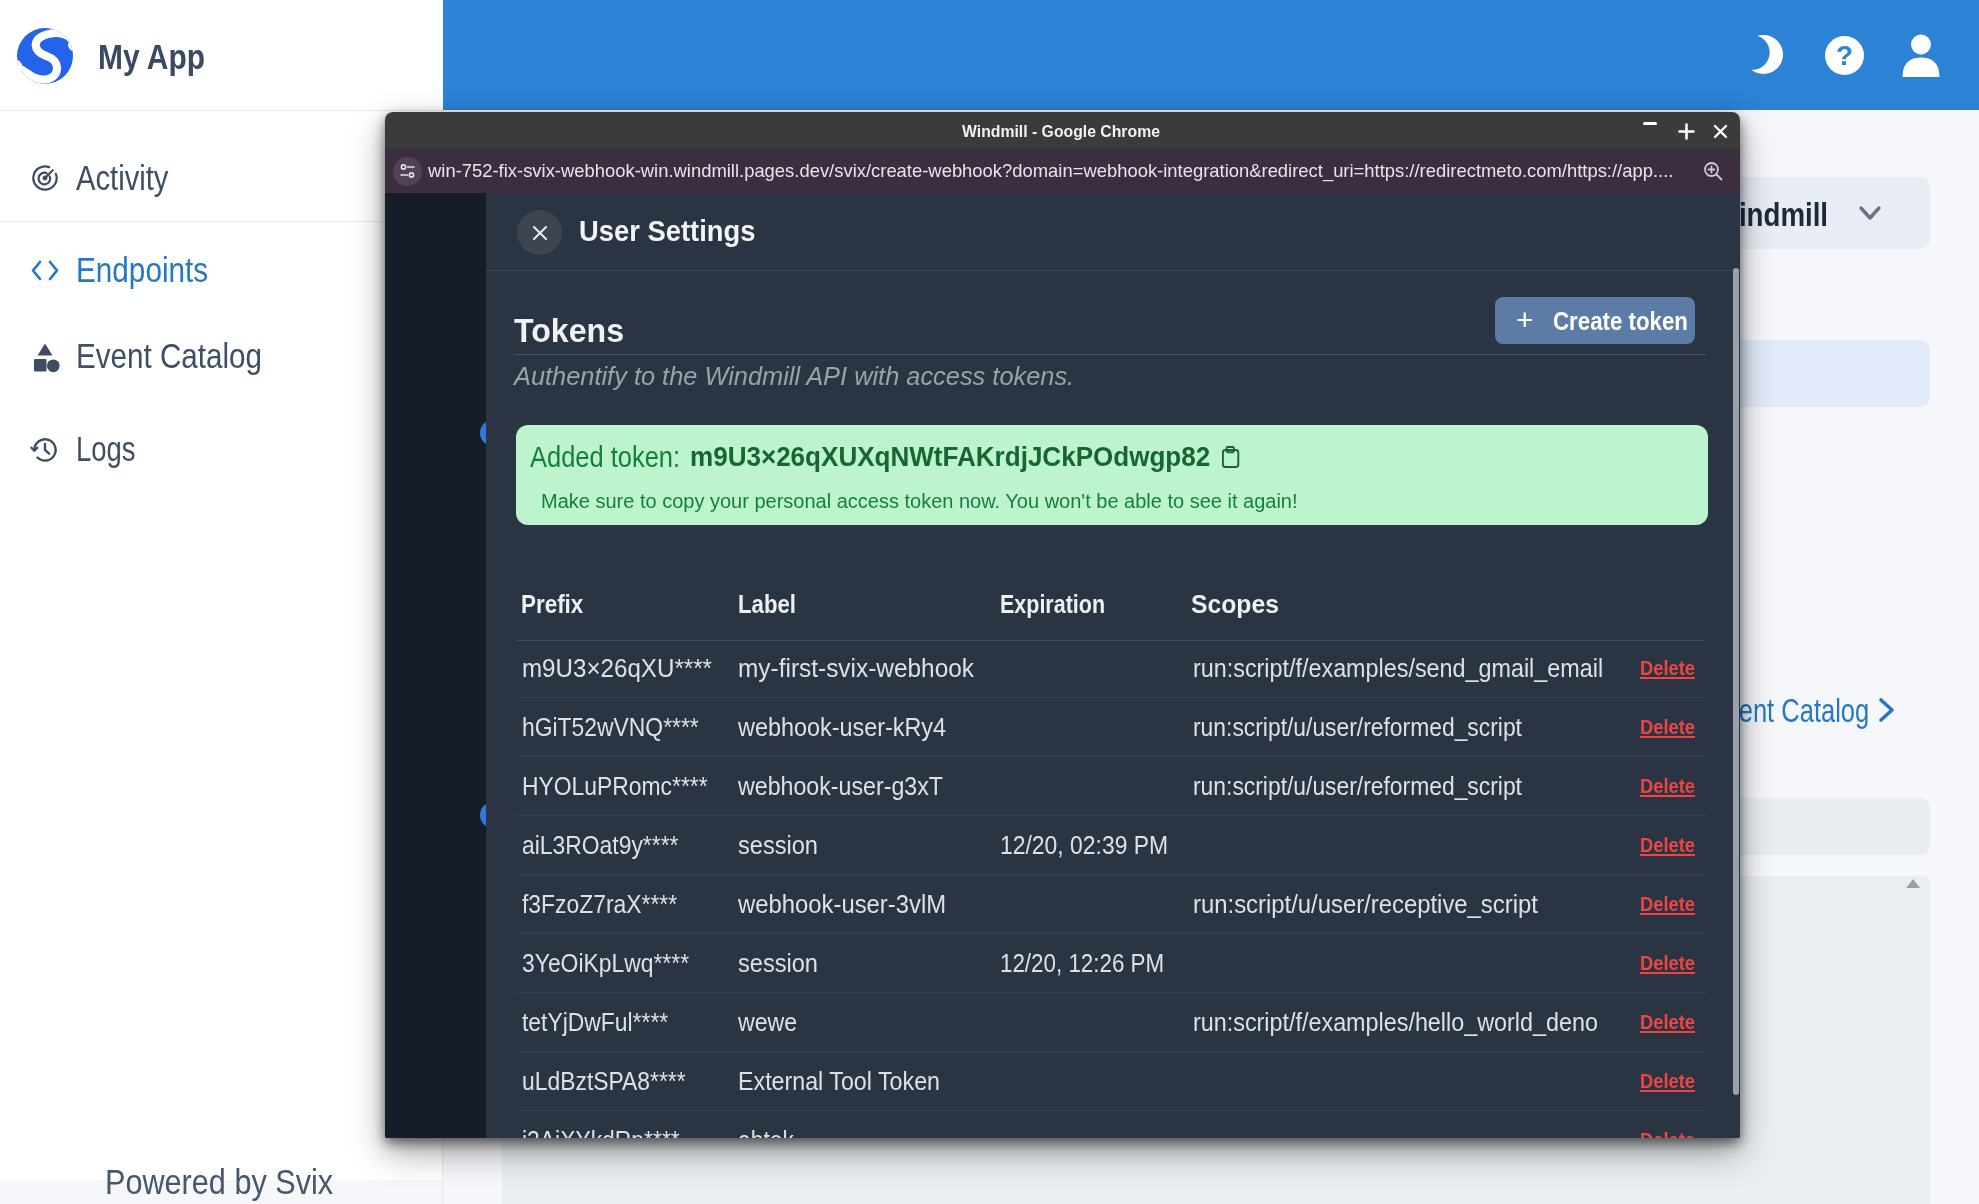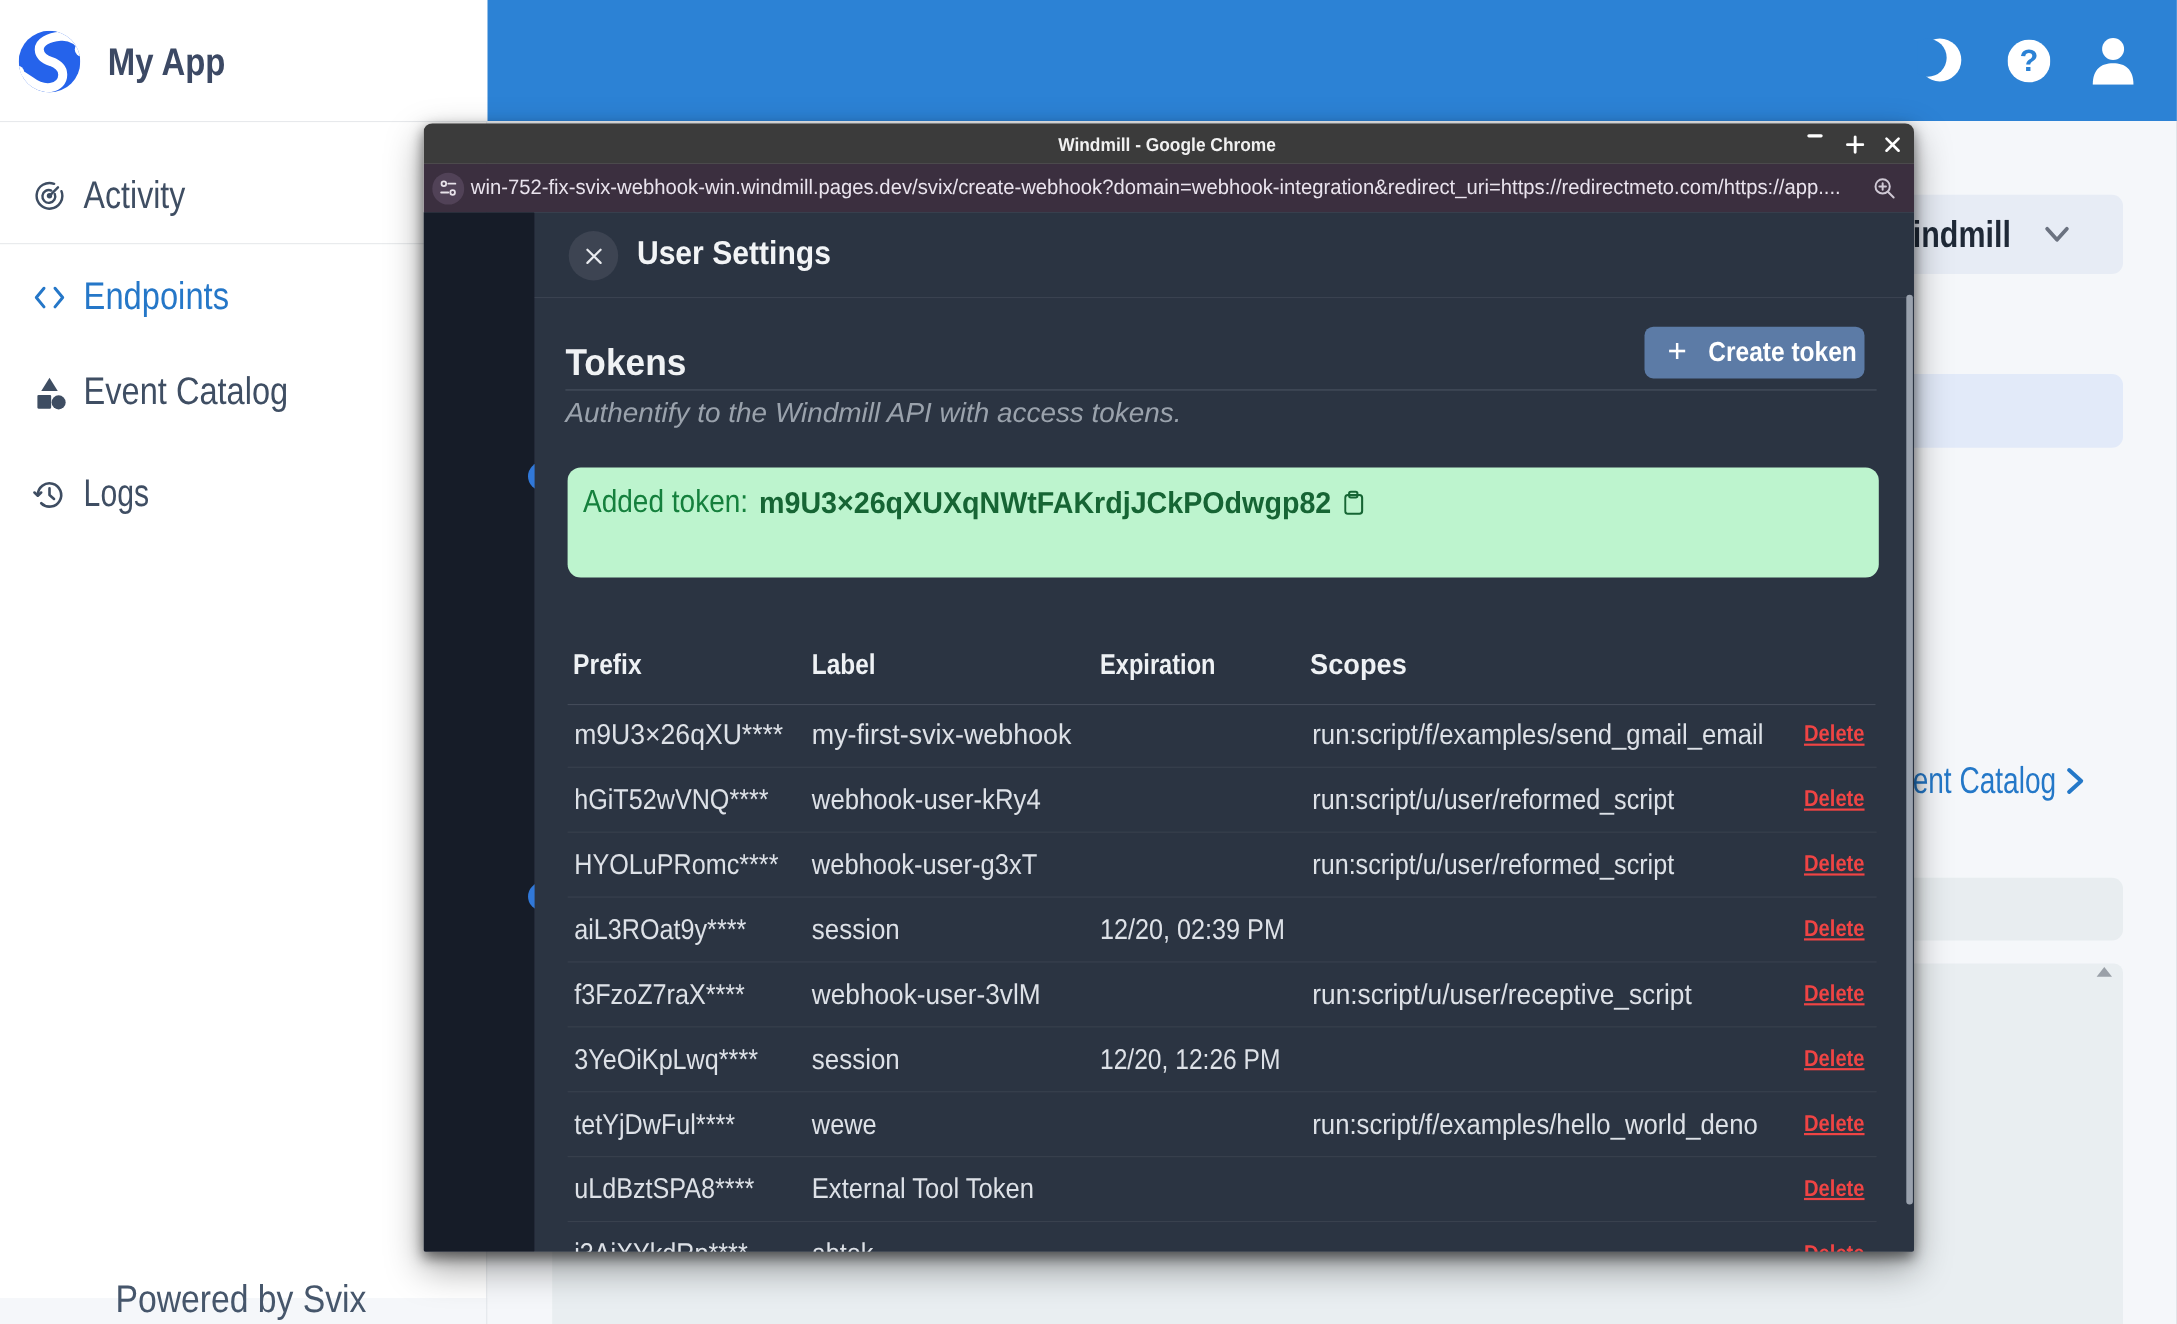--- a/index.html
+++ b/index.html
@@ -121,20 +121,21 @@
 <div class="abs" style="left:1009px;top:104px;width:200px;height:47px;background:#5c7ba6;border-radius:8px;"></div>
 <div class="abs" style="left:1030px;top:127px;font-size:30px;color:#ffffff;white-space:nowrap;transform:translateY(-50%);transform-origin:0 0;">+</div>
 <div class="abs" style="left:1067px;top:127.5px;font-size:25px;color:#ffffff;white-space:nowrap;font-weight:bold;transform:translateY(-50%) scaleX(0.891);transform-origin:0 0;">Create token</div>
 <div class="abs" style="left:30px;top:232px;width:1192px;height:100px;background:#bdf4ce;border-radius:12px;"></div>
 <div class="abs" style="left:44px;top:263.5px;font-size:29px;color:#15803d;white-space:nowrap;transform:translateY(-50%) scaleX(0.878);transform-origin:0 0;">Added token:&nbsp;</div>
 <div class="abs" style="left:204px;top:263.5px;font-size:27.5px;color:#166534;white-space:nowrap;font-weight:bold;transform:translateY(-50%) scaleX(0.947);transform-origin:0 0;">m9U3×26qXUXqNWtFAKrdjJCkPOdwgp82</div>
 <svg class="abs" style="left:736px;top:251px" width="18" height="26" viewBox="0 0 18 26" fill="none" stroke="#166534" stroke-width="1.9" stroke-linejoin="round">
           <rect x="0.9" y="6" width="15.4" height="17" rx="2.5"></rect>
           <rect x="4.5" y="3" width="7.5" height="5.2" rx="1.5"></rect>
         </svg>
+<div class="abs" style="left:55px;top:308px;font-size:20px;color:#15803d;white-space:nowrap;transform:translateY(-50%);transform-origin:0 0;">Make sure to copy your personal access token now. You won't be able to see it again!</div>
 <div class="abs" style="left:35px;top:411.4px;font-size:26px;color:#eef1f4;white-space:nowrap;font-weight:bold;transform:translateY(-50%) scaleX(0.862);transform-origin:0 0;">Prefix</div>
 <div class="abs" style="left:252px;top:411.4px;font-size:26px;color:#eef1f4;white-space:nowrap;font-weight:bold;transform:translateY(-50%) scaleX(0.854);transform-origin:0 0;">Label</div>
 <div class="abs" style="left:514px;top:411.4px;font-size:26px;color:#eef1f4;white-space:nowrap;font-weight:bold;transform:translateY(-50%) scaleX(0.826);transform-origin:0 0;">Expiration</div>
 <div class="abs" style="left:705px;top:411.4px;font-size:26px;color:#eef1f4;white-space:nowrap;font-weight:bold;transform:translateY(-50%) scaleX(0.951);transform-origin:0 0;">Scopes</div>
 <div class="abs" style="left:30px;top:447px;width:1189px;height:1px;background:#434b59;"></div>
 <div class="abs" style="left:36px;top:474.8px;font-size:26px;color:#dde1e7;white-space:nowrap;transform:translateY(-50%) scaleX(0.929);transform-origin:0 0;">m9U3×26qXU****</div>
 <div class="abs" style="left:252px;top:474.8px;font-size:26px;color:#dde1e7;white-space:nowrap;transform:translateY(-50%) scaleX(0.939);transform-origin:0 0;">my-first-svix-webhook</div>
 <div class="abs" style="left:707px;top:474.8px;font-size:26px;color:#dde1e7;white-space:nowrap;transform:translateY(-50%) scaleX(0.898);transform-origin:0 0;">run:script/f/examples/send_gmail_email</div>
 <div class="abs" style="left:1154px;top:474.8px;font-size:21px;font-weight:bold;color:#ef4444;text-decoration:underline;white-space:nowrap;transform:translateY(-50%) scaleX(0.873);transform-origin:0 0;">Delete</div>
 <div class="abs" style="left:30px;top:504px;width:1190px;height:1px;background:#39414e;"></div>

